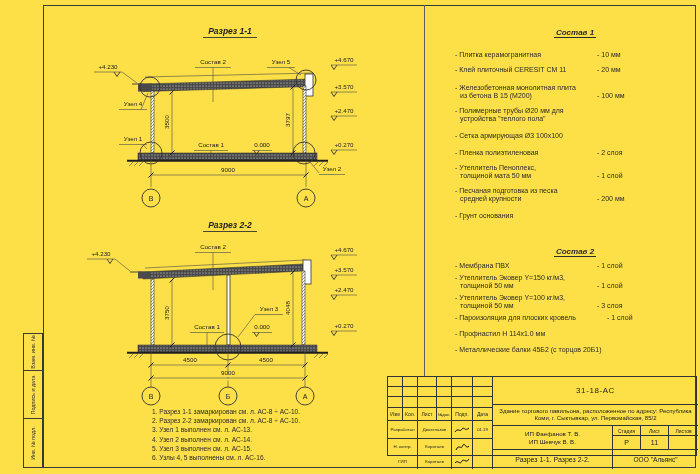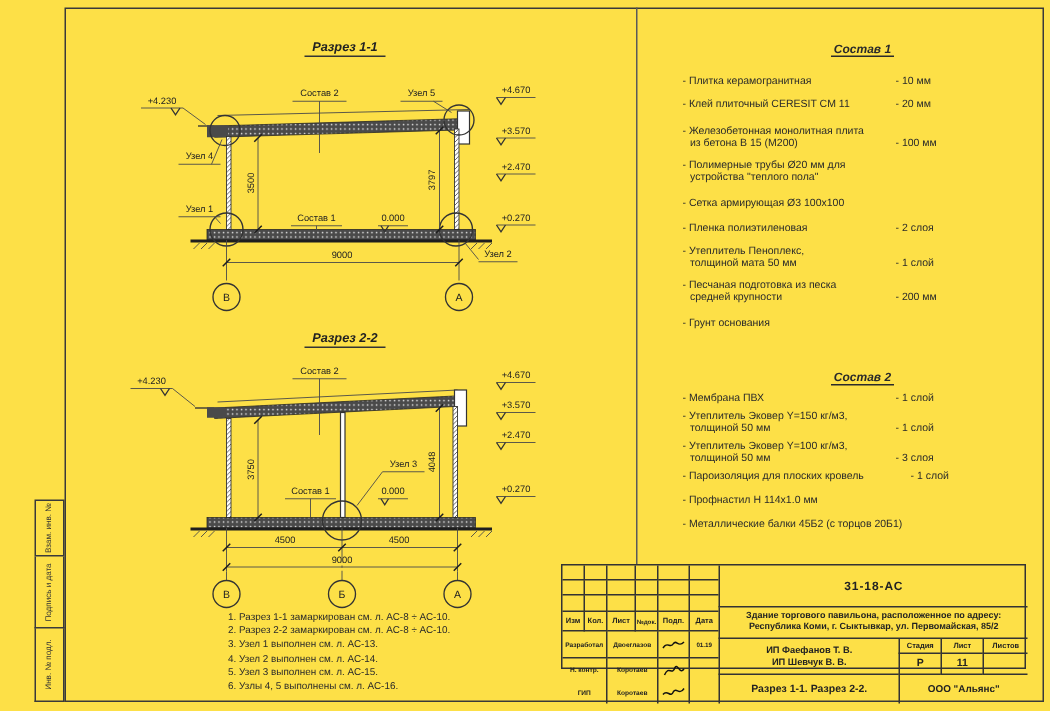--- a/index.html
+++ b/index.html
@@ -39,22 +39,22 @@
   .iname { flex:0 0 142px; width:142px; }
   .iname span { display:block; }
   .iname span + span { padding-left:5px; }
   .ival { align-self:flex-end; white-space:nowrap; }
 
   
   .notes { position:absolute; left:152px; top:407px; width:230px;
     font-size:6.6px; line-height:9.2px; color:#2a2a2a; }
 
   
-  .tb { position:absolute; left:374px; top:376px; width:310px; height:70px;
-    border:1.2px solid #333; font-size:5px; color:#222;font-weight:bold; }
+  .tb { position:absolute; left:387px; top:376px; width:310px; height:80px;
+    border:1.2px solid #333; font-size:5px; color:#222; }
   .tb-left { position:absolute; left:0; top:0; width:104px; height:92px;
     display:grid; grid-template-columns:15px 15px 19px 15px 21px 19px;
     grid-template-rows:10px 10px 11px 13px 18px 15px 15px; }
   .tb-left > div { border-right:.8px solid #333; border-bottom:.8px solid #333;
     display:flex; align-items:center; justify-content:center; text-align:center;
     overflow:hidden; }
   .tb-left .sp2 { grid-column:span 2; }
   .tb-left .nob { border-bottom:none; }
   .tb-right { position:absolute; left:104px; top:0; width:206px; height:92px; }
   .tb-cell { position:absolute; border-left:.8px solid #333; border-bottom:.8px solid #333;

